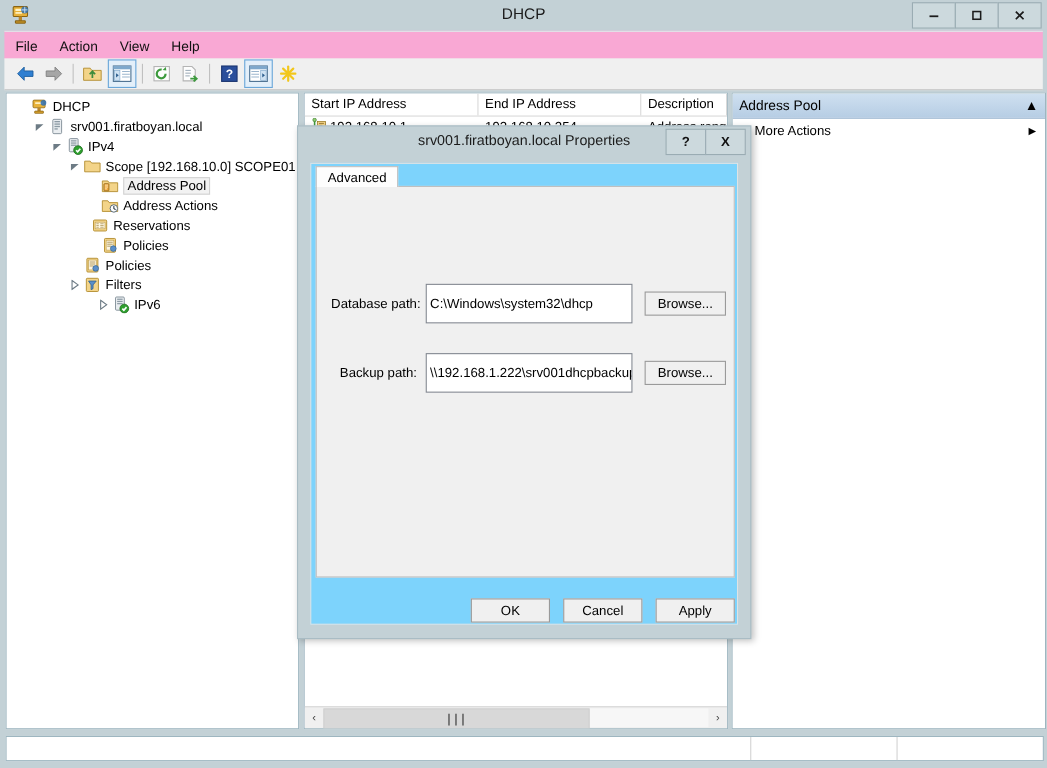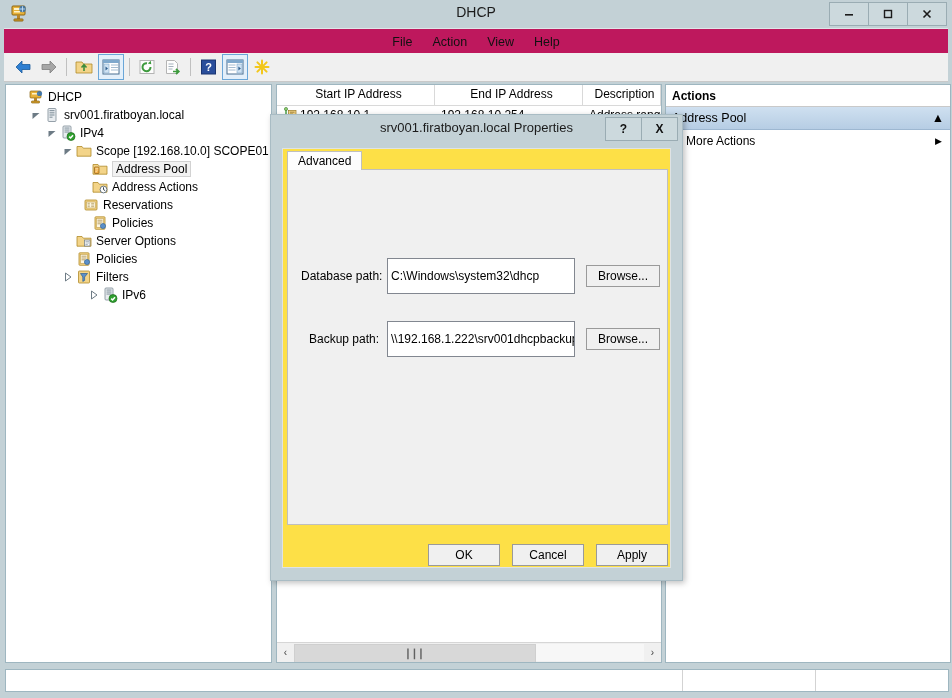--- a/index.html
+++ b/index.html
@@ -42,23 +42,23 @@
     background: #ccd9dd;
     display: flex; align-items: center; justify-content: center;
     margin-left: -1px;
     font-size: 12px; color: #1b1b1b;
   }
   .cap-btn:first-child { margin-left: 0; }
 
   
   #menubar {
     position: absolute; left: 4px; top: 28px; width: 944px; height: 25px;
-    background: #be185d;
+    background: #f9a8d4;
     border-top: 1px solid #dfe6e9;
-    display: flex; align-items: center; justify-content: center;
+    display: flex; align-items: center;
   }
   .menu-item {
     padding: 3px 10px; font-size: 12.5px; color: #111;
   }
 
   
   #toolbar {
     position: absolute; left: 4px; top: 53px; width: 944px; height: 28px;
     background: #f0f0f0;
     display: flex; align-items: center;
@@ -110,21 +110,20 @@
   .tree-row .t-label { padding-right: 4px; }
   .tree-row.selected .t-label {
     background: #f2f2f2; border: 1px solid #d2d2d2;
     padding: 0px 3px; margin: -1px 0;
   }
 
   
   #list-header {
     display: flex; height: 20px; background: #ffffff;
     border-bottom: 1px solid #d9d9d9;
-    text-align: center;
   }
   .col {
     font-size: 12px; padding: 2px 0 0 6px;
     border-right: 1px solid #d9d9d9;
     box-sizing: border-box; height: 20px;
     overflow: hidden; white-space: nowrap;
   }
   .col.c1 { width: 158px; }
   .col.c2 { width: 148px; }
   .col.c3 { width: 78px; }
@@ -205,21 +204,21 @@
   .dlg-cap-btn {
     width: 35px; height: 22px;
     border: 1px solid #9aacb3; background: #ccd9dd;
     display: flex; align-items: center; justify-content: center;
     font-size: 12px; font-weight: bold; color: #111; margin-left: -1px;
   }
   .dlg-cap-btn:first-child { margin-left: 0; }
 
   #dlg-body {
     position: absolute; left: 11px; top: 33px; width: 389px; height: 420px;
-    background: #fde047;
+    background: #7dd3fc;
     border: 1px solid #dfe3e4;
     box-sizing: border-box;
   }
   #tabstrip {
     position: absolute; left: 4px; top: 20px; width: 381px; height: 356px;
     border: 1px solid #bfbfbf;
     background: #f0f0f0;
     box-sizing: border-box;
   }
   .tab {
@@ -474,31 +473,20 @@
               <path d="M5.5 5.2h5M5.5 7h5M5.5 8.8h3.5" stroke="#9d8340" stroke-width="0.7"></path>
               <circle cx="11" cy="11" r="2.6" fill="#5b8fc9" stroke="#2e5f8f" stroke-width="0.6"></circle>
             </svg>
           </span>
           <span class="t-label">Policies</span>
         </div>
         <div class="tree-row" style="padding-left: 54px;">
           <span class="twisty"></span>
           <span class="t-icon">
             <svg width="16" height="16" viewBox="0 0 16 16">
-              <path d="M1 3.5 h5 l1.3 1.7 H15 v8 H1 Z" fill="#f3d489" stroke="#b08a2a" stroke-width="0.8"></path>
-              <rect x="8.5" y="7" width="5.5" height="6" fill="#fdfdfd" stroke="#6b7782" stroke-width="0.7"></rect>
-              <path d="M9.4 8.4h3.6M9.4 10h3.6M9.4 11.5h2.4" stroke="#8b98a3" stroke-width="0.7"></path>
-            </svg>
-          </span>
-          <span class="t-label">Server Options</span>
-        </div>
-        <div class="tree-row" style="padding-left: 54px;">
-          <span class="twisty"></span>
-          <span class="t-icon">
-            <svg width="16" height="16" viewBox="0 0 16 16">
               <rect x="3" y="1.8" width="10" height="12.5" rx="0.8" fill="#f3d489" stroke="#b08a2a" stroke-width="0.8"></rect>
               <rect x="4.5" y="3.4" width="7" height="9" fill="#fdf6e2" stroke="#c0a051" stroke-width="0.6"></rect>
               <path d="M5.5 5.2h5M5.5 7h5M5.5 8.8h3.5" stroke="#9d8340" stroke-width="0.7"></path>
               <circle cx="11" cy="11" r="2.6" fill="#5b8fc9" stroke="#2e5f8f" stroke-width="0.6"></circle>
             </svg>
           </span>
           <span class="t-label">Policies</span>
         </div>
         <div class="tree-row" style="padding-left: 54px;">
           <span class="twisty">
@@ -563,21 +551,20 @@
       <div id="hs-track">
         <div id="hs-thumb">
           <span class="grip">┃┃┃</span>
         </div>
       </div>
       <div class="hs-arrow">›</div>
     </div>
   </div>
 
   <div id="actions-pane">
-    <div id="actions-header">Actions</div>
     <div id="actions-group-title">
       <span class="grp-name">Address Pool</span>
       <span>▲</span>
     </div>
     <div class="action-row">
       <span>More Actions</span>
       <span class="submenu-arrow">▶</span>
     </div>
   </div>
 

